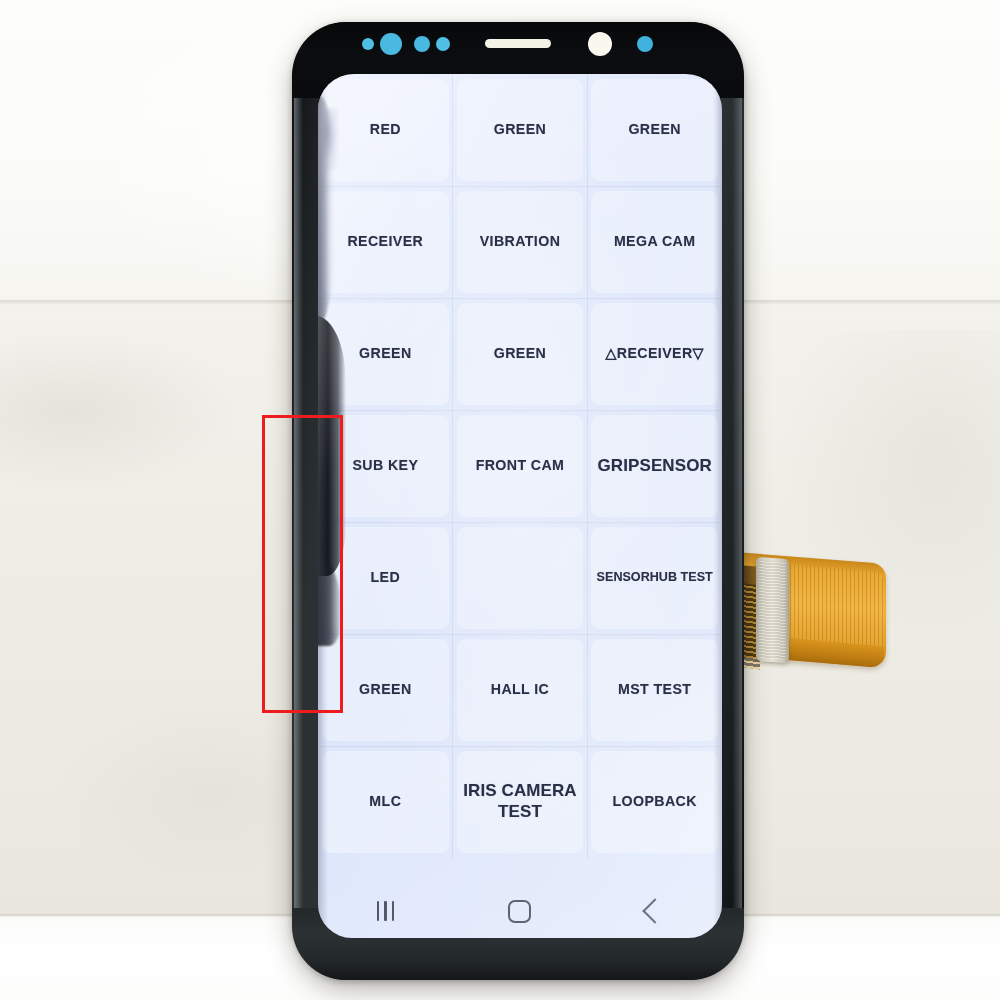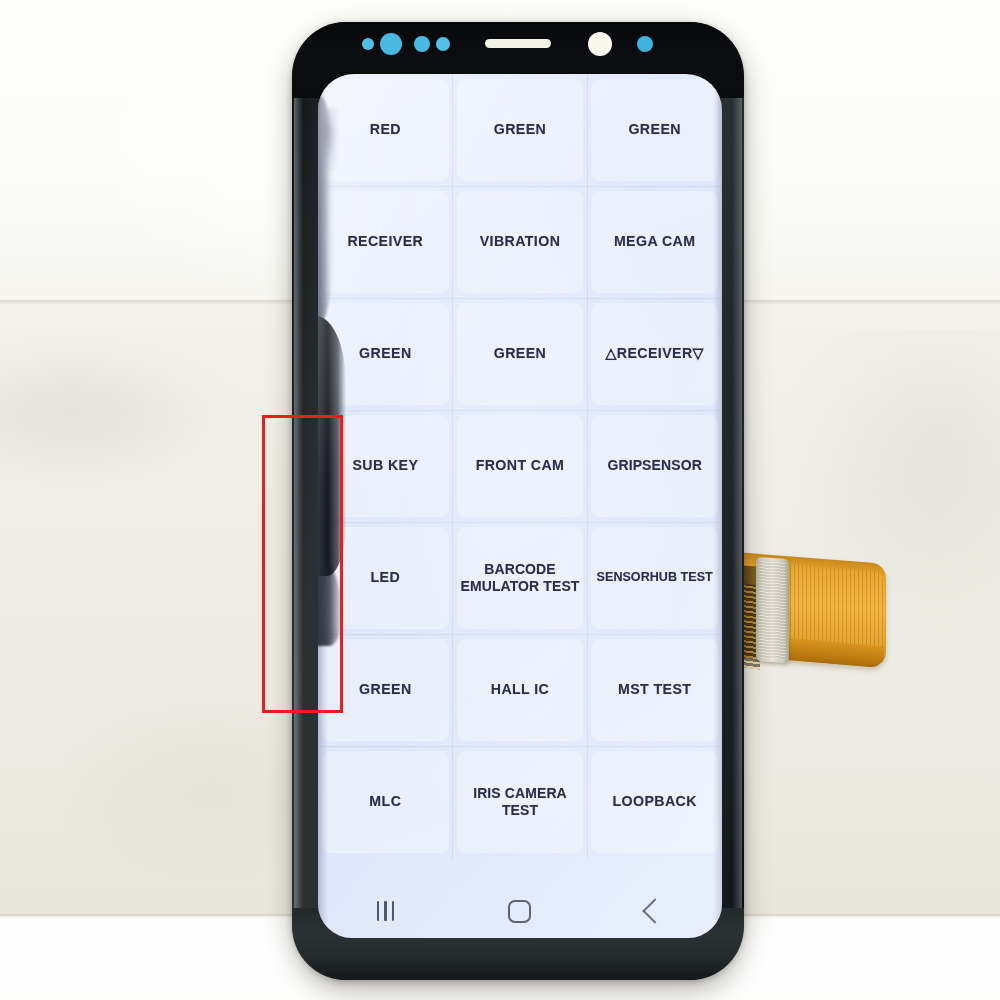--- a/index.html
+++ b/index.html
@@ -97,21 +97,21 @@
   .grid{position:absolute;left:0;top:0;width:404px;height:784px;
     display:grid;grid-template-columns:repeat(3,1fr);grid-template-rows:repeat(7,1fr);}
   .cell{position:relative;display:flex;align-items:center;justify-content:center;
     text-align:center;padding:2px 4px;box-sizing:border-box;}
   .cell-bg{position:absolute;left:4px;top:5px;right:4px;bottom:5px;
     background:rgba(255,255,255,.34);border-radius:9px;}
   .cell-label{position:relative;z-index:2;
     font-size:14.2px;font-weight:bold;letter-spacing:.4px;line-height:1.22;
     color:#2b3049;
     text-shadow:0 0 1px rgba(43,48,73,.25);}
-  .cell-label.sm{font-size:14px;letter-spacing:.1px;}
+  .cell-label.sm{font-size:17px;letter-spacing:.1px;}
   .cell-label.xs{font-size:12.6px;letter-spacing:0px;}
   .grid-line-v{position:absolute;top:0;width:1px;height:784px;background:rgba(170,186,222,.32);}
   .grid-line-h{position:absolute;left:0;width:404px;height:1px;background:rgba(170,186,222,.30);}
 
   
   .navbar{position:absolute;left:0;top:784px;width:404px;height:80px;
     display:flex;align-items:flex-start;justify-content:space-around;padding-top:36px;box-sizing:border-box;}
   .nav-btn{display:flex;align-items:center;justify-content:center;width:60px;height:34px;}
   .ic-recents{display:flex;gap:5px;align-items:center;}
   .ic-recents i{display:block;width:2.4px;height:20px;background:#4b5160;border-radius:1px;}
@@ -243,21 +243,20 @@
           <div class="cell-bg"></div>
           <span class="cell-label sm">GRIPSENSOR</span>
         </div>
 
       <div class="cell">
           <div class="cell-bg"></div>
           <span class="cell-label">LED</span>
         </div>
       <div class="cell">
           <div class="cell-bg"></div>
-          <span class="cell-label sm">BARCODE EMULATOR TEST</span>
         </div>
       <div class="cell">
           <div class="cell-bg"></div>
           <span class="cell-label xs">SENSORHUB TEST</span>
         </div>
 
       <div class="cell">
           <div class="cell-bg"></div>
           <span class="cell-label">GREEN</span>
         </div>

